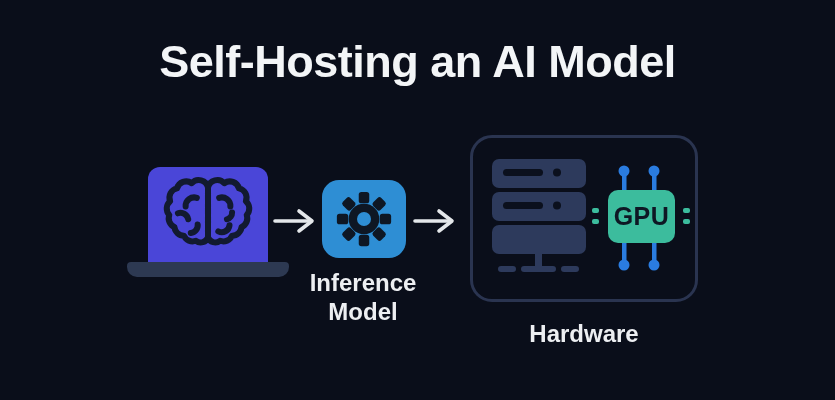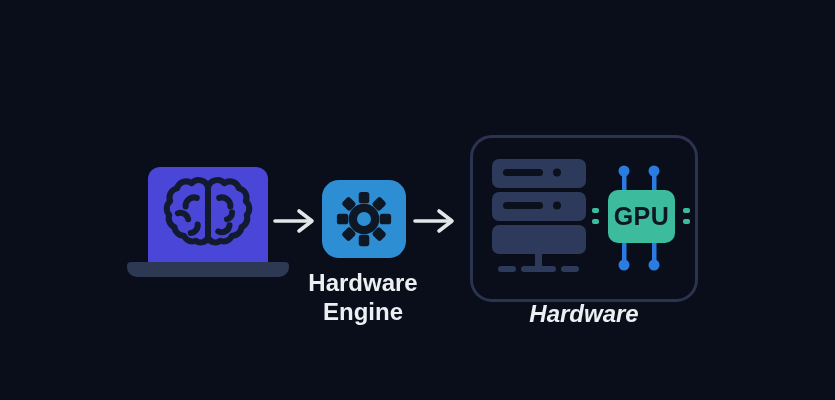--- a/index.html
+++ b/index.html
@@ -4,21 +4,21 @@
 <style>
   html,body{margin:0;padding:0;background:#0a0e1a;}
   .canvas{position:relative;width:835px;height:400px;background:#0a0e1a;overflow:hidden;
           font-family:"Liberation Sans",sans-serif;}
   .title{position:absolute;left:0;right:0;top:36px;margin:0;text-align:center;
          font-size:45px;font-weight:700;color:#f3f5f7;letter-spacing:-0.5px;}
   .node-label{position:absolute;color:#edeff2;font-size:24px;font-weight:700;
               text-align:center;line-height:29px;}
   #label-ai{left:128px;top:289px;width:160px;}
   #label-ie{left:288px;top:268px;width:150px;}
-  #label-hw{left:484px;top:299px;width:200px;font-style:italic;}
+  #label-hw{left:484px;top:319px;width:200px;}
 
   
   .laptop-screen{position:absolute;left:148px;top:167px;width:120px;height:95px;
                  background:#4a46d8;border-radius:12px 12px 0 0;
                  display:flex;align-items:center;justify-content:center;}
   .laptop-base{position:absolute;left:127px;top:262px;width:162px;height:15px;
                background:#2d3952;border-radius:4px 4px 10px 10px;}
 
   
   .gear-tile{position:absolute;left:322px;top:180px;width:84px;height:78px;
@@ -36,20 +36,21 @@
   .server-svg{position:absolute;left:490px;top:159px;}
   .gpu-svg{position:absolute;left:588px;top:158px;}
   .gpu-text{font-family:"Liberation Sans",sans-serif;font-size:25px;font-weight:700;
             letter-spacing:0.5px;}
 </style>
 </head>
 <body>
 
 <div class="canvas">
 
+  <h1 class="title">Self-Hosting an AI Model</h1>
 
   <div class="laptop-screen">
     <svg width="104" height="86" viewBox="0 0 120 100" fill="none" stroke="#121a30" stroke-width="7" stroke-linecap="round" stroke-linejoin="round">
       <path d="M60,18 a11,11 0 0 0 -19,-5 a11,11 0 0 0 -17,6 a11,11 0 0 0 -8,15 a11,11 0 0 0 -1,16 a11,11 0 0 0 6,14 a11,11 0 0 0 11,10 a11,11 0 0 0 14,6 a9,9 0 0 0 14,-4 L60,18"></path>
       <path d="M60,18 a11,11 0 0 1 19,-5 a11,11 0 0 1 17,6 a11,11 0 0 1 8,15 a11,11 0 0 1 1,16 a11,11 0 0 1 -6,14 a11,11 0 0 1 -11,10 a11,11 0 0 1 -14,6 a9,9 0 0 1 -14,-4 L60,18"></path>
       <path d="M47,30 a10,10 0 0 0 -13,10"></path>
       <path d="M25,48 a9,9 0 0 1 12,7"></path>
       <path d="M48,61 a9,9 0 0 1 -8,10"></path>
       <path d="M73,30 a10,10 0 0 1 13,10"></path>
       <path d="M88,47 a8,8 0 0 1 -6,8"></path>
@@ -72,21 +73,21 @@
         <rect x="26" y="1" width="12" height="13" rx="3" transform="rotate(135 32 32)"></rect>
         <rect x="26" y="1" width="12" height="13" rx="3" transform="rotate(180 32 32)"></rect>
         <rect x="26" y="1" width="12" height="13" rx="3" transform="rotate(225 32 32)"></rect>
         <rect x="26" y="1" width="12" height="13" rx="3" transform="rotate(270 32 32)"></rect>
         <rect x="26" y="1" width="12" height="13" rx="3" transform="rotate(315 32 32)"></rect>
         <circle cx="32" cy="32" r="17.5"></circle>
       </g>
       <circle cx="32" cy="32" r="8" fill="#2e8ed4"></circle>
     </svg>
   </div>
-  <div class="node-label" id="label-ie">Hardware Engine</div>
+  <div class="node-label" id="label-ie">Inference Model</div>
 
   <svg class="arrow" id="arrow-2" width="50" height="28" viewBox="0 0 50 28" fill="none" stroke="#e4e7ea" stroke-width="3.6" stroke-linecap="round" stroke-linejoin="round">
     <line x1="3" y1="14" x2="36" y2="14"></line>
     <path d="M27,4 L40,14 L27,24"></path>
   </svg>
 
   <div class="hw-box"></div>
 
   <svg class="server-svg" width="98" height="114" viewBox="0 0 98 114">
     <g fill="#2d3a5c">

